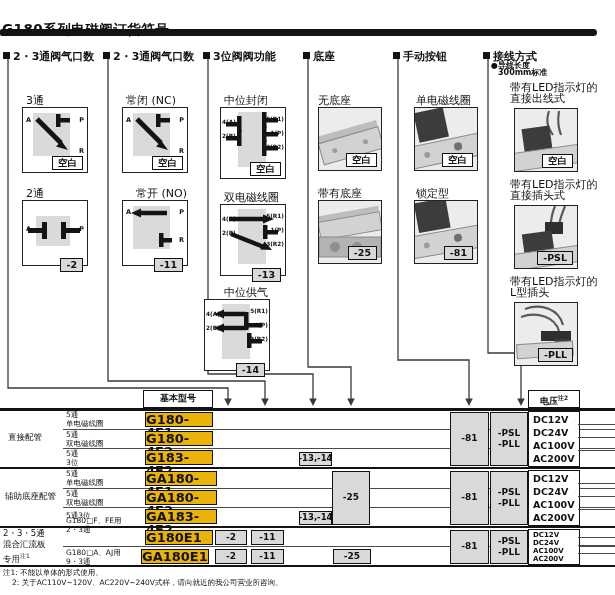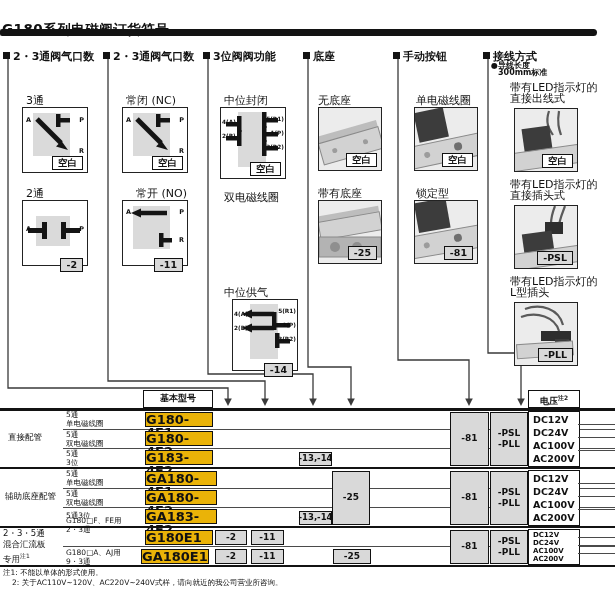--- a/index.html
+++ b/index.html
@@ -149,23 +149,40 @@
     </svg>
     <span class="pl pl3" style="left:1px;top:11px">4(A)</span>
     <span class="pl pl3" style="left:1px;top:25px">2(B)</span>
     <span class="pl pl3" style="right:1px;top:8px">5(R1)</span>
     <span class="pl pl3" style="right:1px;top:22px">1(P)</span>
     <span class="pl pl3" style="right:1px;top:36px">3(R2)</span>
     <span class="badge" style="right:4px;bottom:2px">空白</span>
   </div>
 
   <div class="abs itemlbl" style="left:224px;top:193px">双电磁线圈</div>
+  <div class="dbox" style="left:220px;top:204px;width:64px;height:70px">
+    <svg width="62" height="68" viewBox="0 0 62 68">
+      <rect x="17" y="4" width="28" height="55" fill="#dadada"></rect>
+      <line x1="8" y1="14" x2="44" y2="14" stroke="#141414" stroke-width="4.5"></line>
+      <polygon points="53,14 42,9.5 42,18.5" fill="#141414"></polygon>
+      <line x1="10" y1="29" x2="43" y2="42" stroke="#141414" stroke-width="4.5"></line>
+      <polygon points="51,45 39,44.5 43.5,36.5" fill="#141414"></polygon>
+      <rect x="46" y="25" width="11" height="4.5" fill="#141414"></rect>
+        <rect x="42" y="20" width="4.5" height="14" fill="#141414"></rect>
+    </svg>
+    <span class="pl pl3" style="left:1px;top:11px">4(A)</span>
+    <span class="pl pl3" style="left:1px;top:25px">2(B)</span>
+    <span class="pl pl3" style="right:1px;top:8px">5(R1)</span>
+    <span class="pl pl3" style="right:1px;top:22px">1(P)</span>
+    <span class="pl pl3" style="right:1px;top:36px">3(R2)</span>
+    <span class="badge code" style="right:4px;bottom:-7px">-13</span>
+  </div>
 
   <div class="abs itemlbl" style="left:224px;top:288px">中位供气</div>
-  <div class="dbox" style="left:232px;top:299px;width:64px;height:70px">
+  <div class="dbox" style="left:204px;top:299px;width:64px;height:70px">
     <svg width="62" height="68" viewBox="0 0 62 68">
       <rect x="17" y="4" width="28" height="55" fill="#dadada"></rect>
       <line x1="41" y1="14" x2="17" y2="14" stroke="#141414" stroke-width="4.5"></line>
       <polygon points="9,14 19,9.5 19,18.5" fill="#141414"></polygon>
       <line x1="41" y1="28" x2="17" y2="28" stroke="#141414" stroke-width="4.5"></line>
       <polygon points="9,28 19,23.5 19,32.5" fill="#141414"></polygon>
       <rect x="39" y="12" width="4.5" height="18" fill="#141414"></rect>
       <rect x="43" y="23" width="14" height="4.5" fill="#141414"></rect>
       <rect x="46" y="39" width="11" height="4.5" fill="#141414"></rect>
         <rect x="42" y="33" width="4.5" height="15" fill="#141414"></rect>

